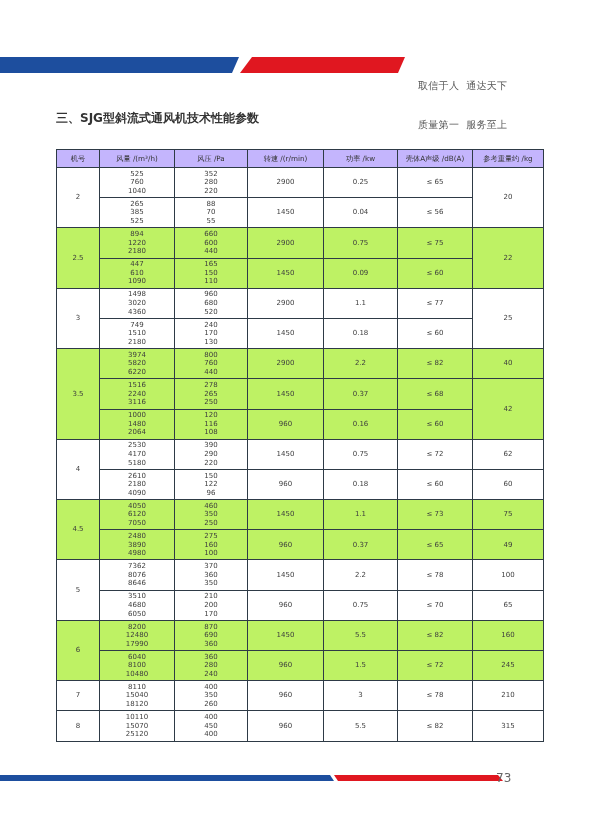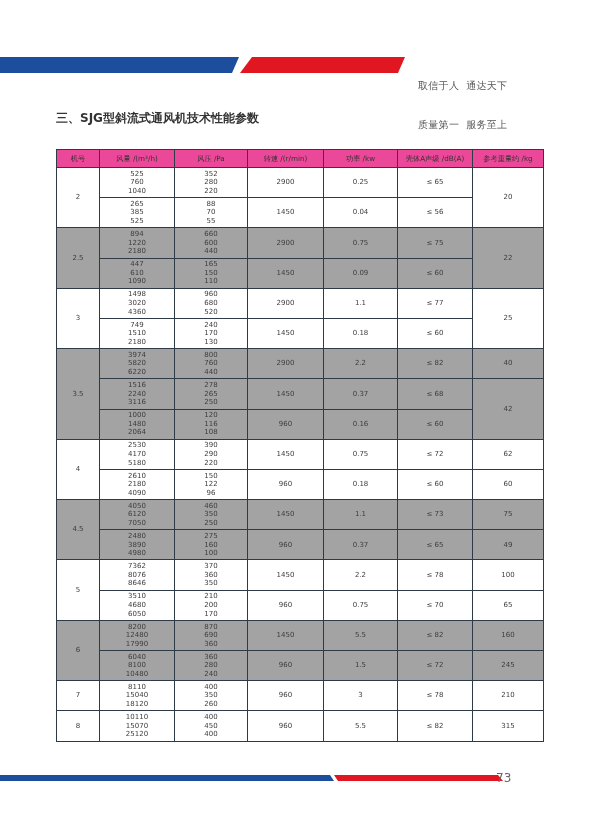--- a/index.html
+++ b/index.html
@@ -29,28 +29,28 @@
       border: 1.8px solid #2e3a46;
     }
     .spec-table th, .spec-table td {
       border: 1.5px solid #2e3a46;
       text-align: center; vertical-align: middle;
       padding: 0;
       white-space: pre-line;
     }
     .spec-table th {
       height: 17px;
-      background: #ec4899;
+      background: #c4b5fd;
       font-size: 7.2px; font-weight: normal; color: #333;
     }
     .spec-table td {
       height: 29.2px;
       font-size: 7px; line-height: 8.6px; color: #3d3d3d;
     }
-    .spec-table tr.shaded td { background: #a3a3a3; }
+    .spec-table tr.shaded td { background: #bef264; }
     .page-number {
       position: absolute; left: 496px; top: 771px;
       font-size: 12px; color: #666;
     }
   </style>
 </head>
 <body>
 
 <svg class="bars" viewBox="0 0 600 814" xmlns="http://www.w3.org/2000/svg">
   <polygon points="0,57 239,57 232,73 0,73" fill="#1d4e9e"></polygon>

